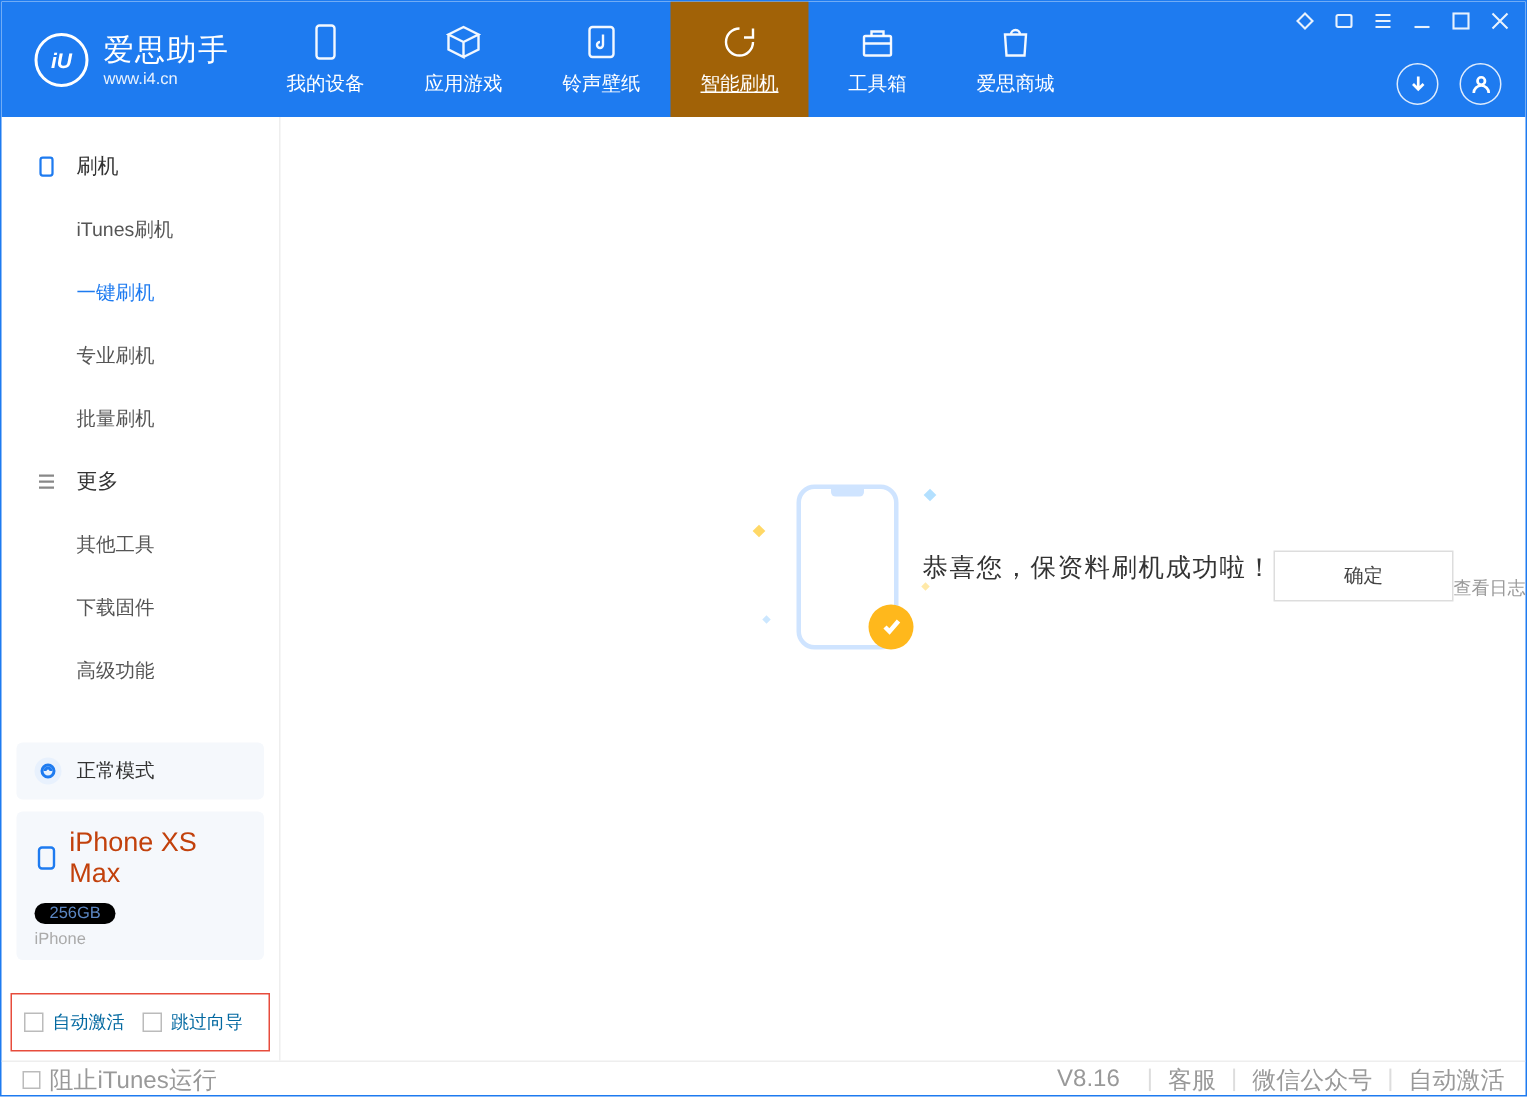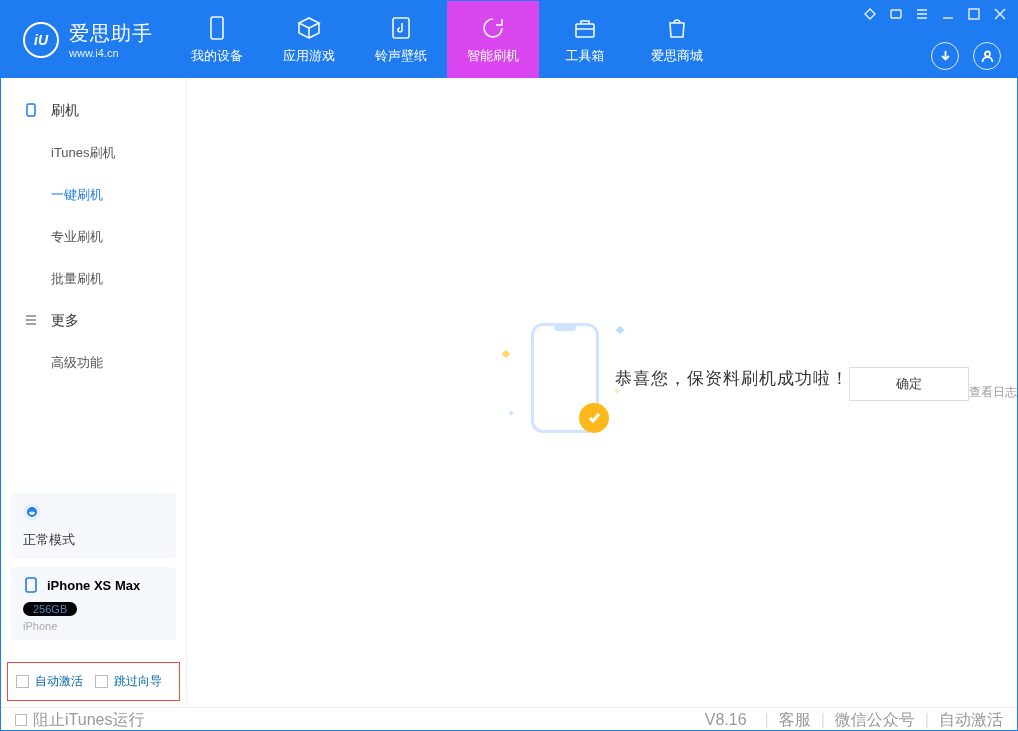--- a/index.html
+++ b/index.html
@@ -8,52 +8,52 @@
   
   .header { background: #1e7bf0; height: 77px; display: flex; align-items: center; color: white; position: relative; }
   .logo-area { display: flex; align-items: center; padding: 0 18px 0 22px; }
   .logo-icon { width: 36px; height: 36px; border: 2.5px solid white; border-radius: 50%; display: flex; align-items: center; justify-content: center; font-weight: bold; font-style: italic; font-size: 14px; }
   .logo-text { margin-left: 10px; }
   .logo-text .title { font-size: 20px; font-weight: 500; letter-spacing: 1px; }
   .logo-text .sub { font-size: 11px; opacity: 0.9; }
 
   .nav-tabs { display: flex; height: 100%; }
   .nav-tab { width: 92px; height: 100%; display: flex; flex-direction: column; align-items: center; justify-content: center; cursor: pointer; font-size: 13px; gap: 6px; }
-  .nav-tab.active { background: #d946ef; }
+  .nav-tab.active { background: #a16207; text-decoration: underline; }
   .nav-tab svg { width: 26px; height: 26px; fill: none; stroke: rgba(255,255,255,0.95); stroke-width: 1.6; }
   .nav-tab.active svg { stroke: white; }
 
   .window-controls { position: absolute; top: 6px; right: 10px; display: flex; gap: 12px; align-items: center; }
   .wc { width: 14px; height: 14px; cursor: pointer; opacity: 0.9; display:flex; align-items:center; justify-content:center; }
   .wc svg { width: 14px; height: 14px; stroke: white; fill: none; stroke-width: 1.4; }
 
   .header-right { position: absolute; right: 16px; bottom: 8px; display: flex; gap: 14px; }
   .hr-btn { width: 28px; height: 28px; border: 1.6px solid rgba(255,255,255,0.85); border-radius: 50%; display:flex;align-items:center;justify-content:center; cursor:pointer; }
   .hr-btn svg { width: 15px; height: 15px; stroke: white; fill: none; stroke-width: 1.8; }
 
   
   .body { display: flex; height: 629px; }
   .sidebar { width: 186px; border-right: 1px solid #eee; display:flex; flex-direction:column; }
   .side-scroll { flex: 1; padding-top: 12px; }
 
   .side-group { }
-  .side-group-header { display:flex; padding: 12px 0 12px 22px; font-size: 14px; color:#333; font-weight: 500; cursor:pointer; }
+  .side-group-header { display:flex; align-items:center; padding: 12px 0 12px 22px; font-size: 14px; color:#333; font-weight: 500; cursor:pointer; }
   .side-group-header .gicon { width:16px; height:16px; margin-right: 12px; display:inline-flex;align-items:center;justify-content:center;}
   .side-group-header .gicon svg { width:14px;height:14px; stroke:#1e7bf0; fill:none; stroke-width:1.5; }
   .side-group-header.more .gicon svg { stroke:#888; }
 
   .side-item { padding: 12px 0 12px 50px; font-size: 13px; color:#555; cursor:pointer; }
   .side-item.active { color:#1e7bf0; }
 
   .device-section { padding: 0 10px 10px; }
-  .device-card { background:#f5f8fc; border-radius:4px; padding:10px 12px; margin-bottom:8px; display:flex; align-items:flex-start; gap:10px;flex-direction:column; }
+  .device-card { background:#f5f8fc; border-radius:4px; padding:10px 12px; margin-bottom:8px; display:flex; align-items:center; gap:10px; }
   .device-card.dev { display:block; padding: 10px 12px 8px; }
   .dev-head { display:flex; align-items:center; gap:8px; margin-bottom:6px;}
   .dev-head svg{ width:16px;height:16px; stroke:#1e7bf0; fill:none; stroke-width:1.6;}
-  .dev-name { font-size:13px; font-weight:700; color:#000000; }
+  .dev-name { font-size:18px; font-weight:400; color:#c2410c; }
   .storage-badge { display:inline-block; background:#000000; color:#5b86c2; border-radius:10px; padding:1px 10px; font-size:11px; margin-bottom:4px;}
   .dev-sub { font-size:11px; color:#aaa; }
   .mode-card { font-size:13px; color:#333; }
   .mode-icon { width:18px;height:18px;border-radius:50%; background:#e8f1fd; display:inline-flex;align-items:center;justify-content:center;}
   .mode-icon svg{width:12px;height:12px;stroke:#1e7bf0;fill:none;stroke-width:2;}
 
   .checkbox-row { border:1.5px solid #e74c3c; padding: 10px 8px; display:flex; gap: 12px; align-items:center; margin: 4px 6px 6px;}
   .cb { display:flex; align-items:center; gap:6px; font-size:12px; color:#0369a1; cursor:pointer;}
   .cb-box { width:13px;height:13px; border:1px solid #bbb; }
 
@@ -207,20 +207,22 @@
 
       <div class="side-group">
         <div class="side-group-header more">
           <span class="gicon">
               <svg>
                 <path d="M2 3 h10 M2 7 h10 M2 11 h10"></path>
               </svg>
             </span>
           <span>更多</span>
         </div>
+        <div class="side-item">其他工具</div>
+        <div class="side-item">下载固件</div>
         <div class="side-item">高级功能</div>
       </div>
     </div>
 
     <div class="device-section">
       <div class="device-card mode-card">
         <span class="mode-icon">
             <svg>
               <circle cx="6" cy="6" r="4"></circle>
               <path d="M4 6 a2 2 0 0 1 4 0"></path>

